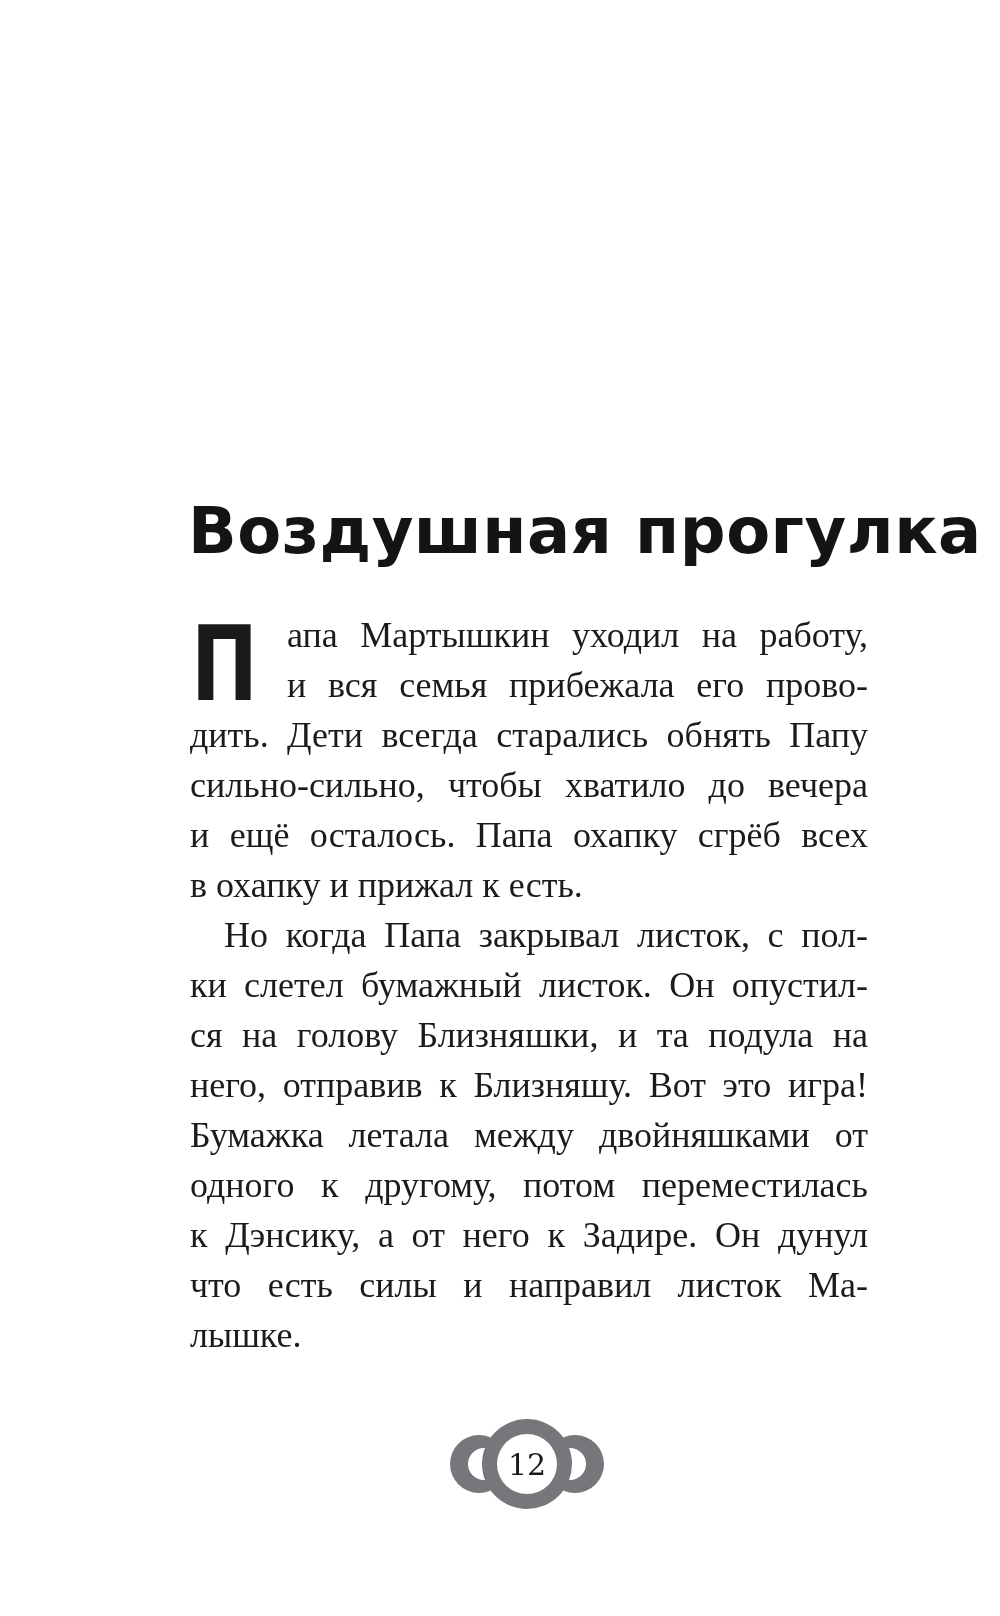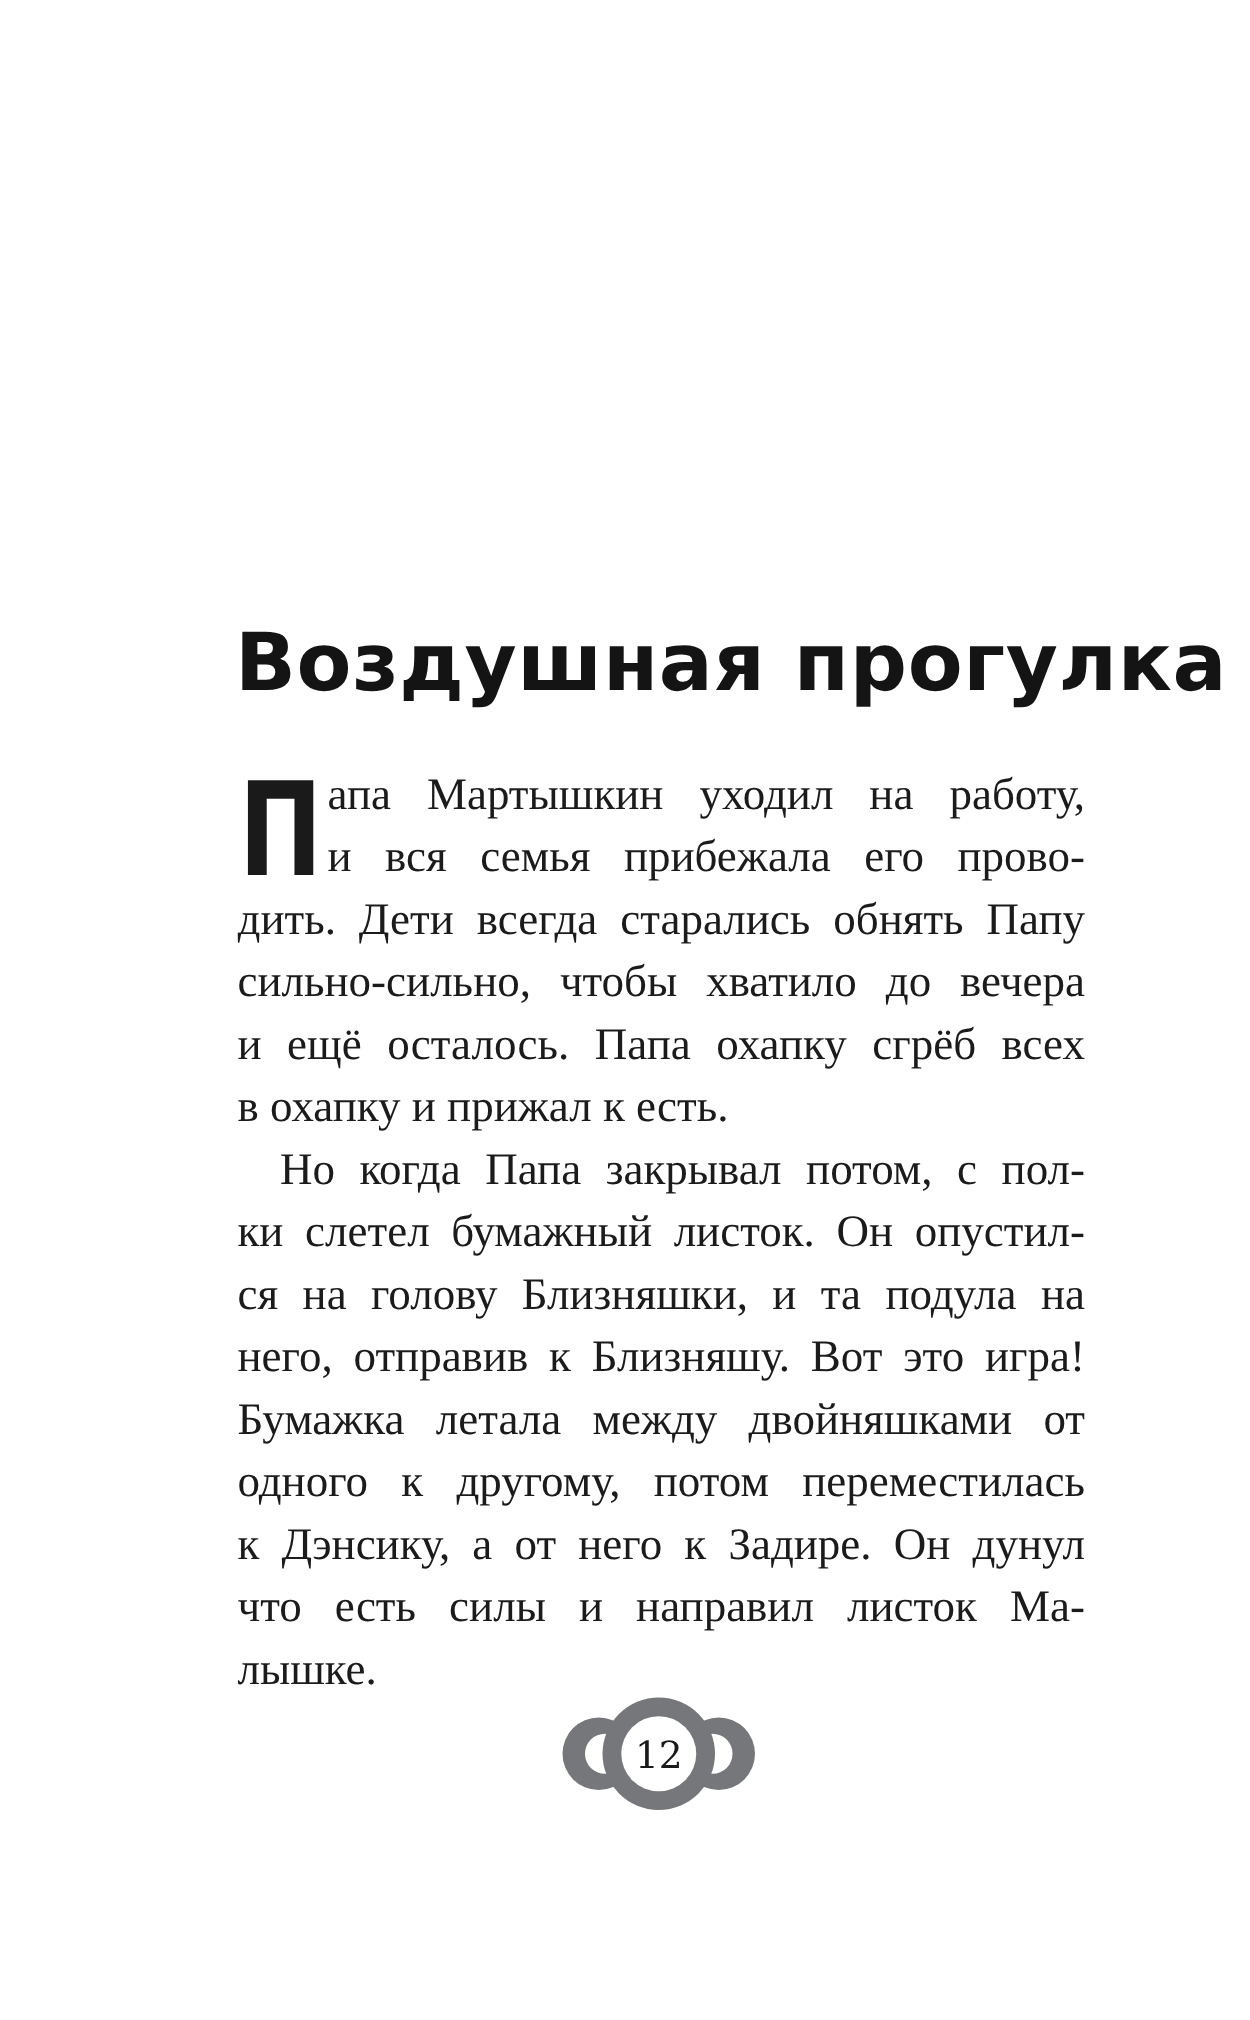--- a/index.html
+++ b/index.html
@@ -35,40 +35,40 @@
     color: #1b1b1b;
   }
   .line {
     height: 50px;
     overflow: hidden;
     text-align: justify;
     text-align-last: justify;
   }
   .line.flush { text-align-last: left; }
   .line.indent { text-indent: 34px; }
-  .line.dropside { margin-left: 72px; }
+  .line.dropside { margin-left: 97px; }
   .dropcap {
     position: absolute;
     left: 1px; top: 15px;
     width: 62px; height: 76px;
   }
   .dropcap span {
     position: absolute;
     left: 0; top: -12px;
     font-family: "DejaVu Sans", sans-serif;
     font-weight: bold;
     font-size: 100px;
     line-height: 100px;
     transform: scale(0.8, 1.04);
     transform-origin: 0 0;
     color: #1a1a1a;
   }
   .ornament {
     position: absolute;
-    left: 427px; top: 1348px;
+    left: 427px; top: 1409px;
     width: 200px; height: 110px;
   }
   .ornament svg { display: block; }
   .page-number-text {
     font-family: "DejaVu Serif", serif;
     font-size: 30px;
   }
 </style>
 </head>
 <body>
@@ -86,21 +86,21 @@
     <div>
       <div class="line dropside">апа  Мартышкин  уходил  на  работу,</div>
       <div class="line dropside">и  вся  семья  прибежала  его  прово-</div>
       <div class="line">дить. Дети всегда старались обнять Папу</div>
       <div class="line">сильно-сильно, чтобы хватило до вечера</div>
       <div class="line">и ещё осталось. Папа охапку сгрёб всех</div>
       <div class="line flush">в охапку и прижал к есть.</div>
     </div>
 
     <div>
-      <div class="line indent">Но когда Папа закрывал потом, с пол-</div>
+      <div class="line indent">Но когда Папа закрывал листок, с пол-</div>
       <div class="line">ки слетел бумажный листок. Он опустил-</div>
       <div class="line">ся на голову Близняшки, и та подула на</div>
       <div class="line">него, отправив к Близняшу. Вот это игра!</div>
       <div class="line">Бумажка летала между двойняшками от</div>
       <div class="line">одного к другому, потом переместилась</div>
       <div class="line">к Дэнсику, а от него к Задире. Он дунул</div>
       <div class="line">что есть силы и направил листок Ма-</div>
       <div class="line flush">лышке.</div>
     </div>
 

